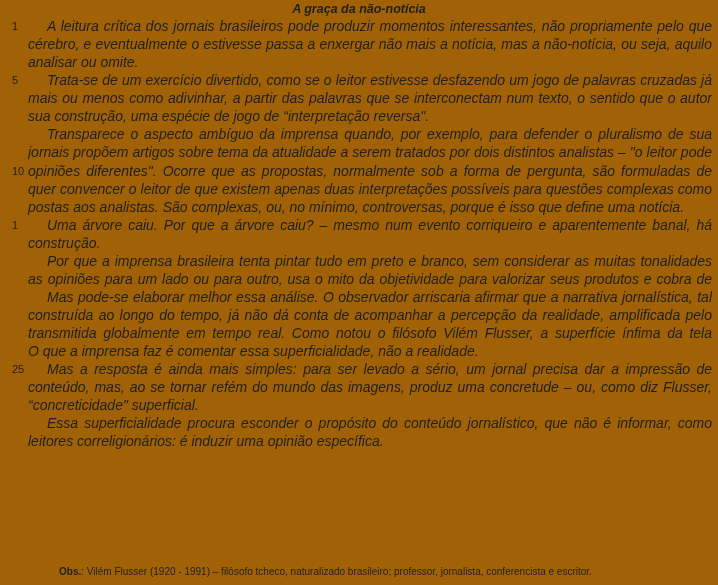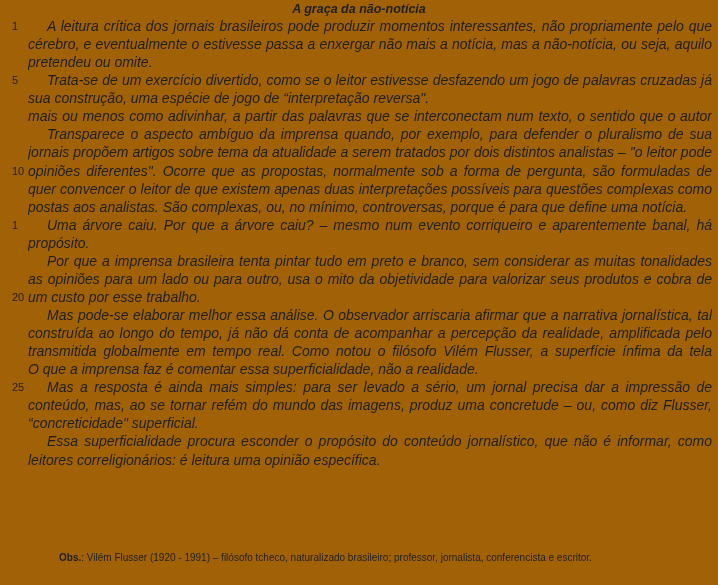--- a/index.html
+++ b/index.html
@@ -41,21 +41,21 @@
     line-height: 18.07px;
     height: 18.07px;
     overflow: hidden;
     text-align: justify;
     text-align-last: justify;
   }
   .line.first .ltext { text-indent: 19px; }
   .line.plast .ltext { text-align-last: left; }
   .note {
     position: absolute;
-    top: 552px; left: 59px;
+    top: 566px; left: 59px;
     font-size: 10px;
     font-style: normal;
     line-height: 12px;
     white-space: nowrap;
   }
   .note-label { font-weight: bold; }
 </style>
 </head>
 <body>
 
@@ -64,64 +64,60 @@
 
   <div class="lines">
       <div class="line first">
         <span class="lnum">1</span>
         <div class="ltext">A leitura crítica dos jornais brasileiros pode produzir momentos interessantes, não propriamente pelo que dizem, mas</div>
       </div>
       <div class="line">
         <div class="ltext">cérebro, e eventualmente o estivesse passa a enxergar não mais a notícia, mas a não-notícia, ou seja, aquilo que o noticiário</div>
       </div>
       <div class="line plast">
-        <div class="ltext">pretendeu ou omite.</div>
+        <div class="ltext">analisar ou omite.</div>
       </div>
       <div class="line first">
         <span class="lnum">5</span>
         <div class="ltext">Trata-se de um exercício divertido, como se o leitor estivesse desfazendo um jogo de palavras cruzadas já preenchido. É</div>
       </div>
+      <div class="line">
+        <div class="ltext">mais ou menos como adivinhar, a partir das palavras que se interconectam num texto, o sentido que o autor pretendeu dar à</div>
+      </div>
       <div class="line plast">
         <div class="ltext">sua construção, uma espécie de jogo de “interpretação reversa".</div>
-      </div>
-      <div class="line">
-        <div class="ltext">mais ou menos como adivinhar, a partir das palavras que se interconectam num texto, o sentido que o autor pretendeu dar à</div>
       </div>
       <div class="line first">
         <div class="ltext">Transparece o aspecto ambíguo da imprensa quando, por exemplo, para defender o pluralismo de sua linha editorial,</div>
       </div>
       <div class="line">
         <div class="ltext">jornais propõem artigos sobre tema da atualidade a serem tratados por dois distintos analistas – "o leitor pode apreciar duas</div>
       </div>
       <div class="line">
         <span class="lnum">10</span>
         <div class="ltext">opiniões diferentes". Ocorre que as propostas, normalmente sob a forma de pergunta, são formuladas de modo a garantir a</div>
       </div>
       <div class="line">
         <div class="ltext">quer convencer o leitor de que existem apenas duas interpretações possíveis para questões complexas como as que são</div>
       </div>
       <div class="line plast">
-        <div class="ltext">postas aos analistas. São complexas, ou, no mínimo, controversas, porque é para que define uma notícia.</div>
+        <div class="ltext">postas aos analistas. São complexas, ou, no mínimo, controversas, porque é isso que define uma notícia.</div>
       </div>
       <div class="line first">
         <span class="lnum">1</span>
         <div class="ltext">Uma árvore caiu. Por que a árvore caiu? – mesmo num evento corriqueiro e aparentemente banal, há muitas respostas</div>
       </div>
       <div class="line plast">
-        <div class="ltext">propósito.</div>
+        <div class="ltext">construção.</div>
       </div>
       <div class="line first">
         <div class="ltext">Por que a imprensa brasileira tenta pintar tudo em preto e branco, sem considerar as muitas tonalidades entre os dois</div>
       </div>
       <div class="line">
         <div class="ltext">as opiniões para um lado ou para outro, usa o mito da objetividade para valorizar seus produtos e cobra de seus financiadores</div>
-      </div>
-      <div class="line plast">
-        <span class="lnum">20</span>
-        <div class="ltext">um custo por esse trabalho.</div>
       </div>
       <div class="line first">
         <div class="ltext">Mas pode-se elaborar melhor essa análise. O observador arriscaria afirmar que a narrativa jornalística, tal como foi</div>
       </div>
       <div class="line">
         <div class="ltext">construída ao longo do tempo, já não dá conta de acompanhar a percepção da realidade, amplificada pelo domínio da imagem</div>
       </div>
       <div class="line">
         <div class="ltext">transmitida globalmente em tempo real. Como notou o filósofo Vilém Flusser, a superfície ínfima da tela substitui o mundo real.</div>
       </div>
@@ -135,20 +131,20 @@
       <div class="line">
         <div class="ltext">conteúdo, mas, ao se tornar refém do mundo das imagens, produz uma concretude – ou, como diz Flusser, uma</div>
       </div>
       <div class="line plast">
         <div class="ltext">“concreticidade" superficial.</div>
       </div>
       <div class="line first">
         <div class="ltext">Essa superficialidade procura esconder o propósito do conteúdo jornalístico, que não é informar, como pensam os</div>
       </div>
       <div class="line plast">
-        <div class="ltext">leitores correligionários: é leitura uma opinião específica.</div>
+        <div class="ltext">leitores correligionários: é induzir uma opinião específica.</div>
       </div>
     </div>
 
   <div class="note">
     <span class="note-label">Obs.</span><span class="note-text">: Vilém Flusser (1920 - 1991) – filósofo tcheco, naturalizado brasileiro; professor, jornalista, conferencista e escritor.</span>
   </div>
 </div>
 
 </body></html>

